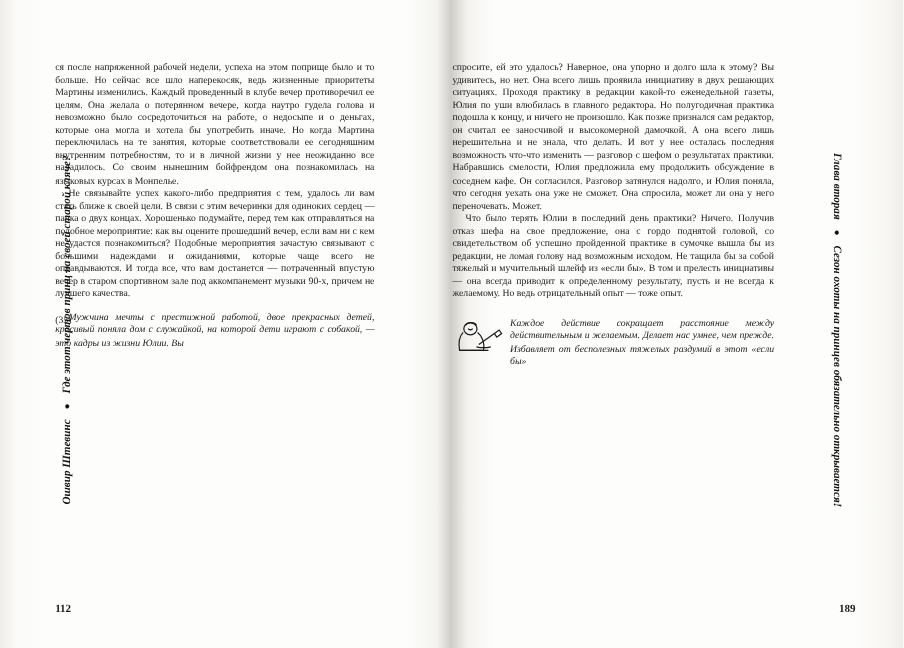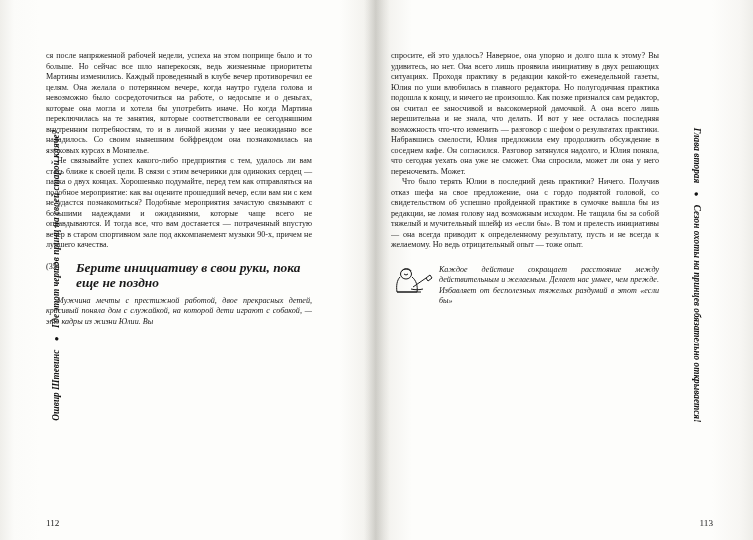--- a/index.html
+++ b/index.html
@@ -51,21 +51,21 @@
     font-size: 8.1px;
     line-height: 10.5px;
     hyphens: auto;
   }
   .col-left {
     left: 46px;
     top: 20px;
     width: 266px;
   }
   .col-right {
-    left: 15px;
+    left: 1px;
     top: 20px;
     width: 268px;
   }
   .column p {
     margin: 0;
     text-indent: 11px;
   }
   .column p.noindent { text-indent: 0; margin-top: 31px; }
 
   
@@ -128,23 +128,24 @@
     font-size: 8.1px;
     line-height: 10.6px;
     text-indent: 11px;
     margin: 5px 0 0 0;
     text-align: justify;
   }
 
   
   .folio {
     position: absolute;
-    bottom: 12px;
+    bottom: 28px;
     font-size: 9.2px;
     font-family: "Liberation Serif", "DejaVu Serif", serif;
+    font-weight: bold;
   }
   .folio-left { left: 46px; }
   .folio-right { right: 40px; }
 
   
   .tip {
     position: relative;
     margin-top: 14px;
     padding-left: 48px;
     font-style: italic;
@@ -173,21 +174,20 @@
       <span class="bullet-sep">●</span>
       <span>Где этот чертов принц на своей старой кляче?</span>
     </div>
 
     <div class="column col-left">
       <p class="noindent">ся после напряженной рабочей недели, успеха на этом поприще было и то больше. Но сейчас все шло наперекосяк, ведь жизненные приоритеты Мартины изменились. Каждый проведенный в клубе вечер противоречил ее целям. Она желала о потерянном вечере, когда наутро гудела голова и невозможно было сосредоточиться на работе, о недосыпе и о деньгах, которые она могла и хотела бы употребить иначе. Но когда Мартина переключилась на те занятия, которые соответствовали ее сегодняшним внутренним потребностям, то и в личной жизни у нее неожиданно все наладилось. Со своим нынешним бойфрендом она познакомилась на языковых курсах в Монпелье.</p>
       <p>Не связывайте успех какого-либо предприятия с тем, удалось ли вам стать ближе к своей цели. В связи с этим вечеринки для одиноких сердец — палка о двух концах. Хорошенько подумайте, перед тем как отправляться на подобное мероприятие: как вы оцените прошедший вечер, если вам ни с кем не удастся познакомиться? Подобные мероприятия зачастую связывают с большими надеждами и ожиданиями, которые чаще всего не оправдываются. И тогда все, что вам достанется — потраченный впустую вечер в старом спортивном зале под аккомпанемент музыки 90-х, причем не лучшего качества.</p>
 
       <div class="section-head">
         <span class="section-num">(35)</span>
-        <div class="section-title">Берите инициативу в свои руки, пока еще не поздно</div>
       </div>
 
       <p class="lead-para">Мужчина мечты с престижной работой, двое прекрасных детей, красивый поняла дом с служайкой, на которой дети играют с собакой, — это кадры из жизни Юлии. Вы</p>
     </div>
 
     <div class="folio folio-left">112</div>
   </div>
 
   <div class="spine-shadow"></div>
 
@@ -215,15 +215,15 @@
               <path d="M33 13 L37 10 L39 13 L35 16 Z"></path>
               <path d="M18 24 C22 25, 26 25, 30 24"></path>
               <path d="M11 9 l2 1 l2 -1"></path>
             </g>
           </svg>
         </div>
         <span>Каждое действие сокращает расстояние между действительным и желаемым. Делает нас умнее, чем прежде. Избавляет от бесполезных тяжелых раздумий в этот «если бы»</span>
       </div>
     </div>
 
-    <div class="folio folio-right">113</div>
+    <div class="folio folio-right">189</div>
   </div>
 </div>
 
 </body></html>

